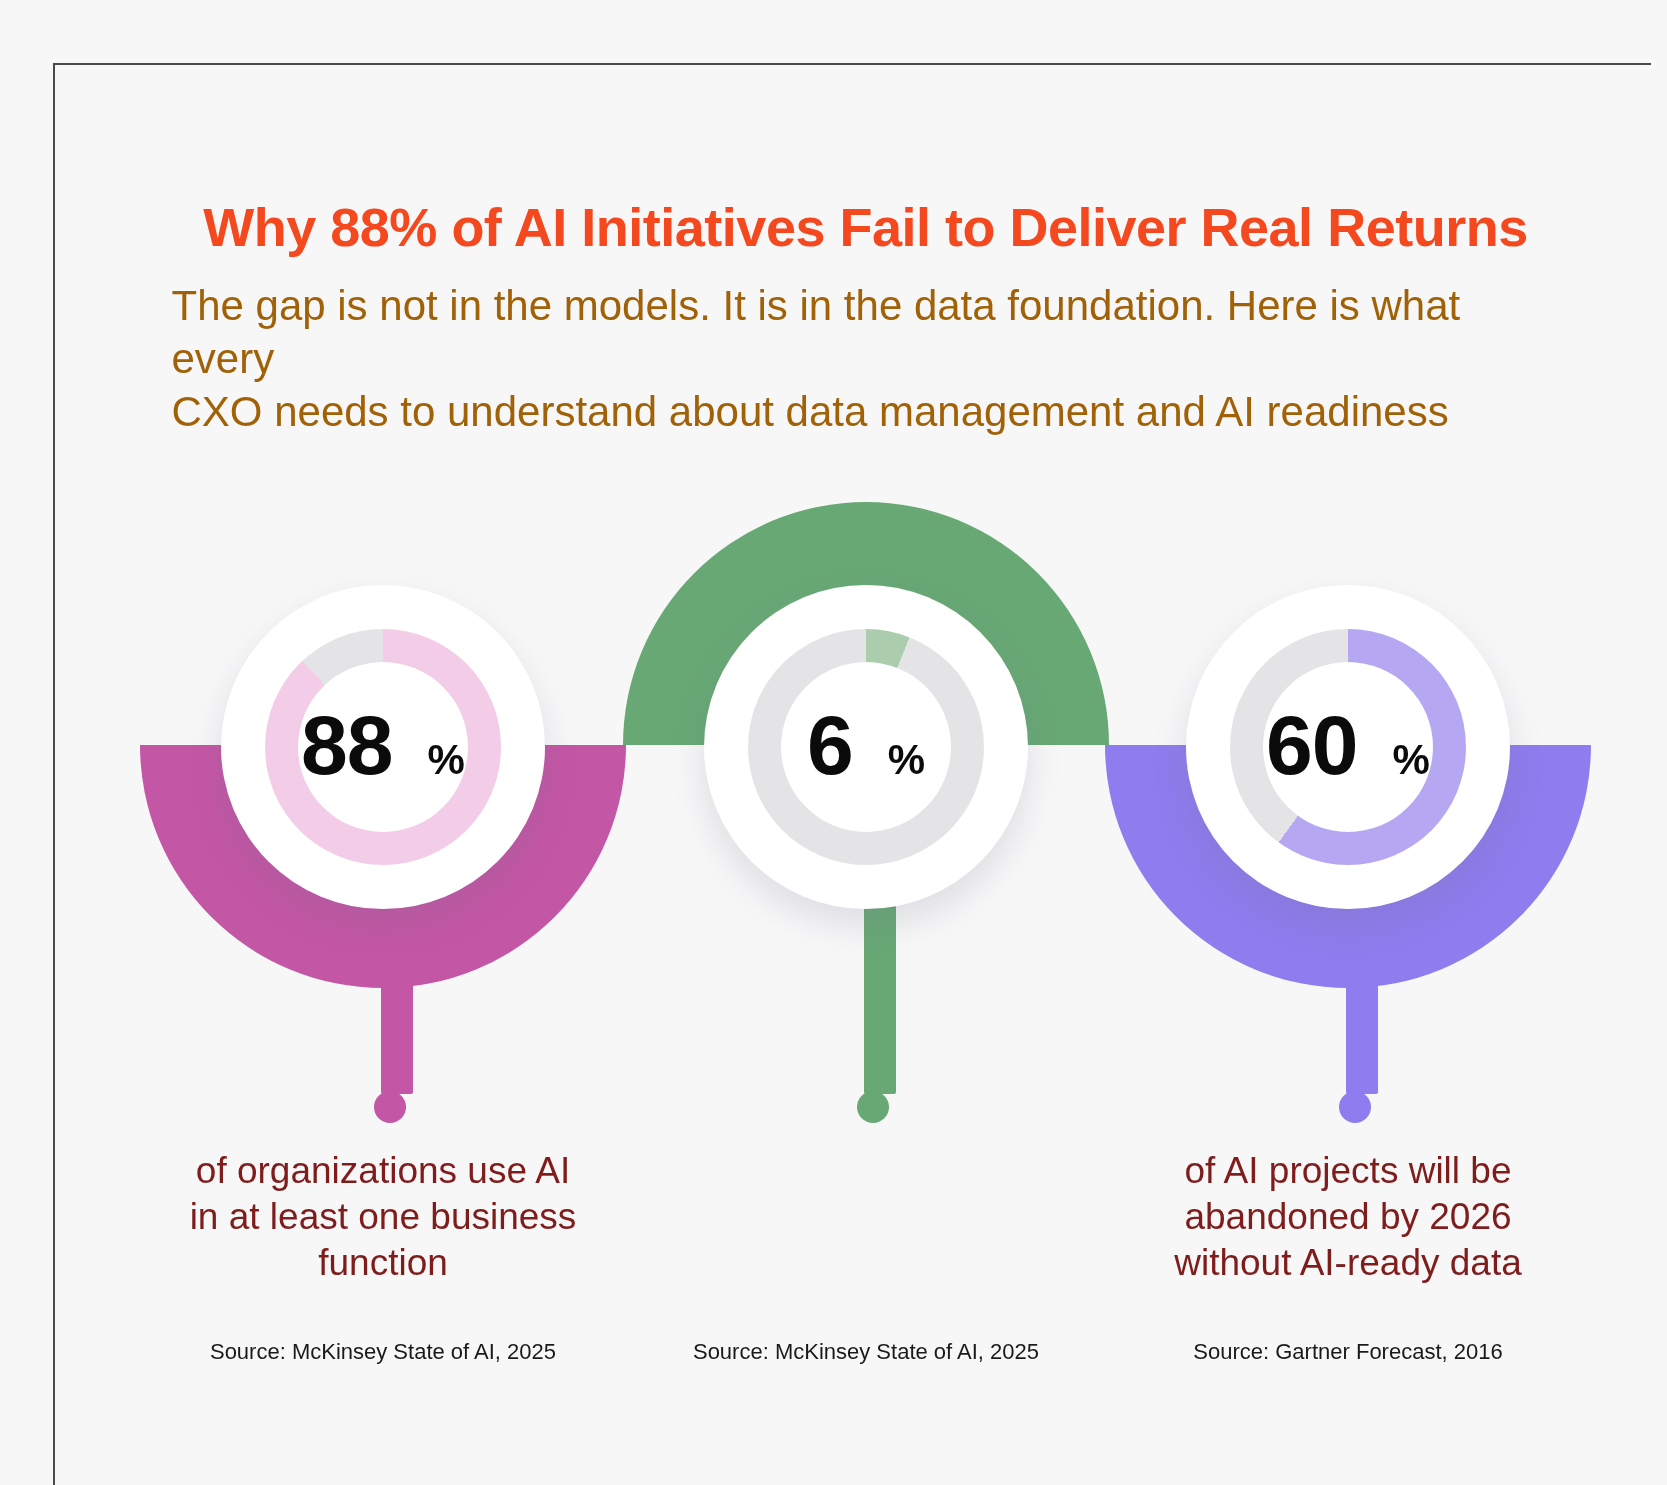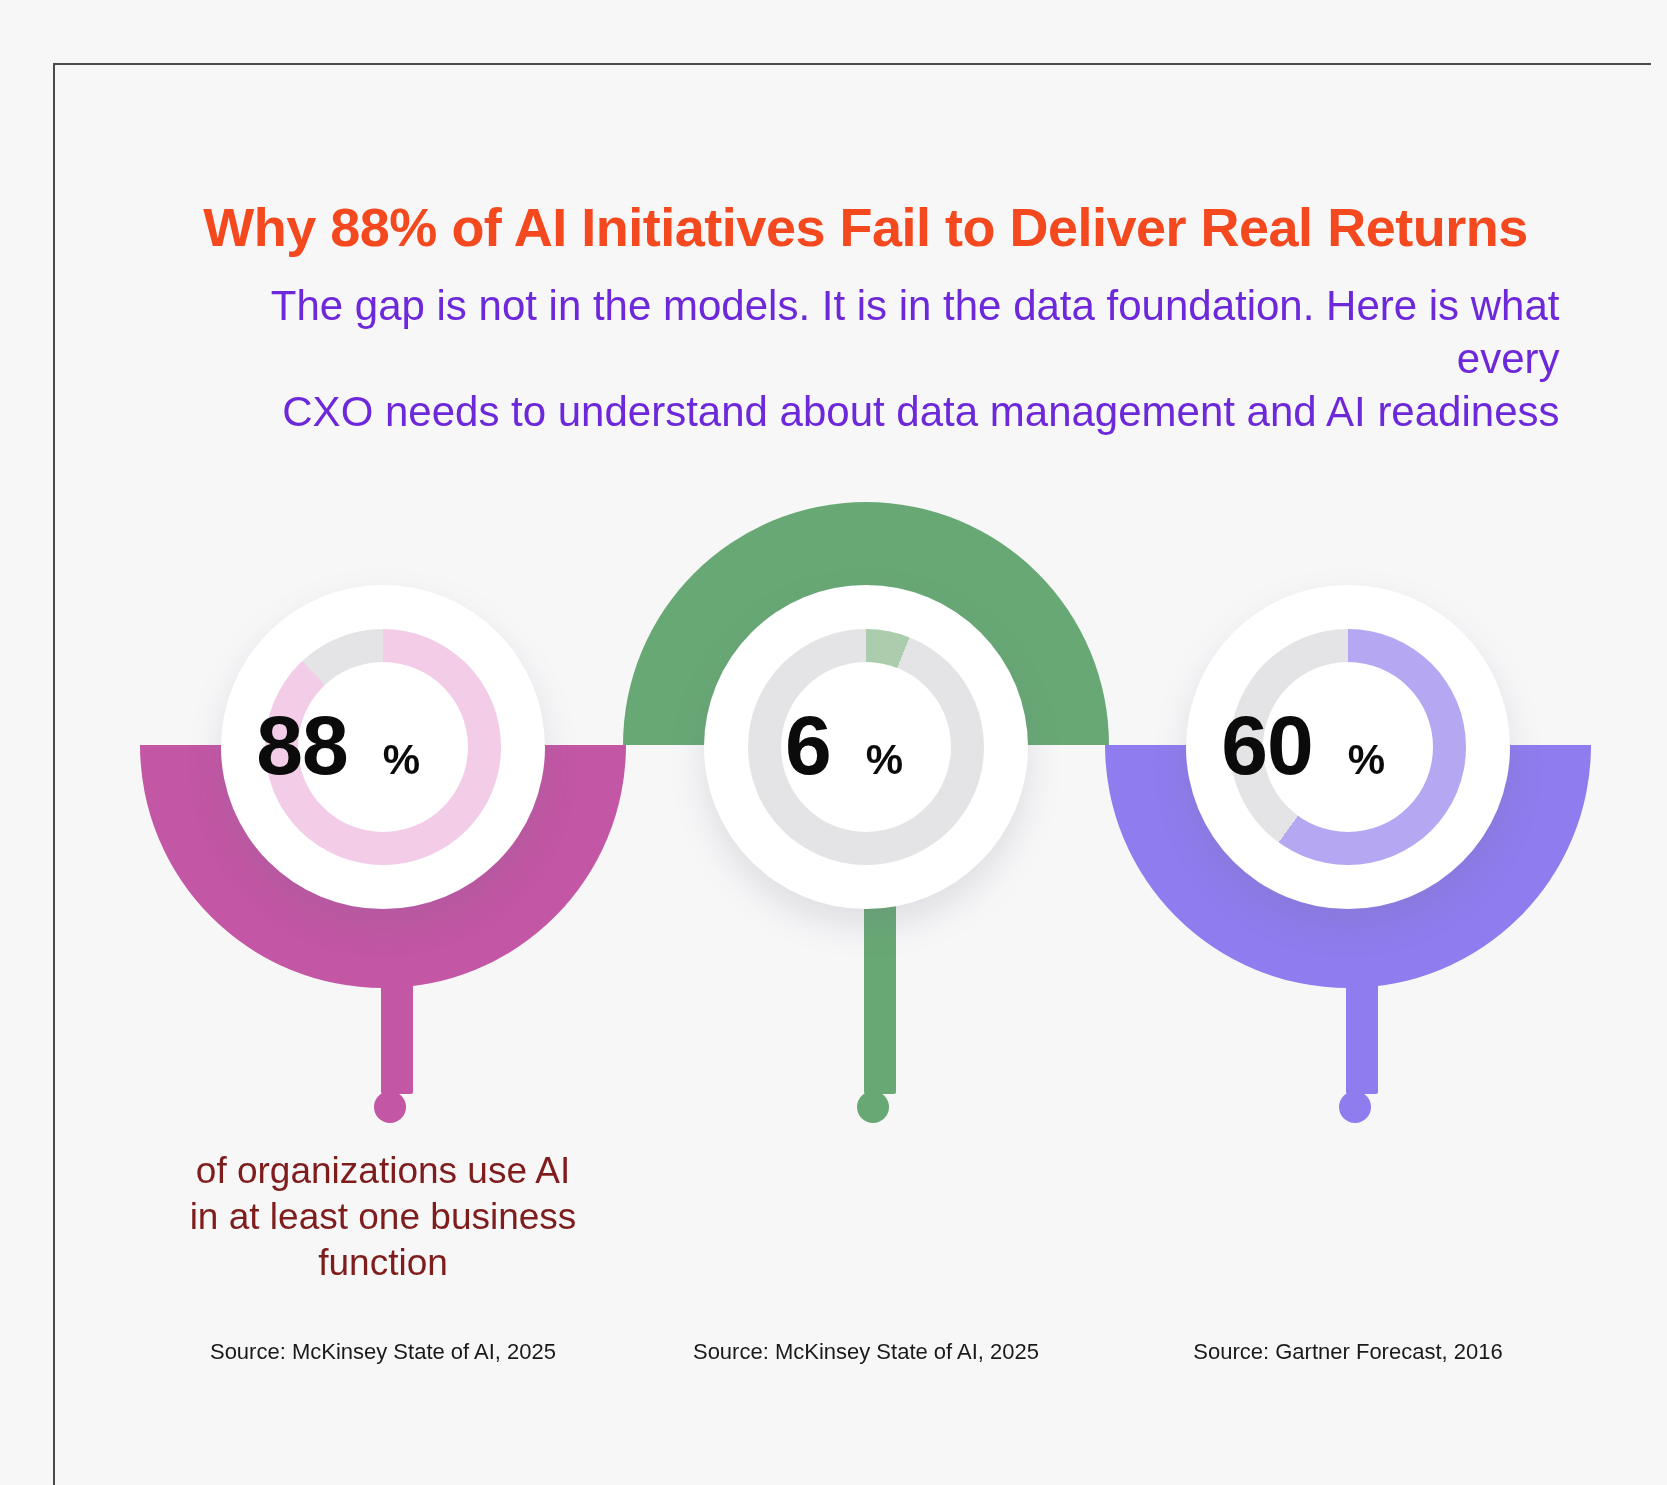--- a/index.html
+++ b/index.html
@@ -31,24 +31,24 @@
     white-space: nowrap;
     color: #F4481F;
     z-index: 5;
   }
   .subtitle {
     position: absolute;
     left: 50%;
     transform: translateX(-50%);
     top: 232px;
     width: 1420px;
-    text-align: right;
+    text-align: left;
     font-size: 42px;
     line-height: 1.26;
-    color: #6d28d9;
+    color: #a16207;
     white-space: pre-line;
     z-index: 5;
   }
   
   .stat { position: absolute; inset: 0; }
   .semi {
     position: absolute;
     width: 486px; height: 243px;
     z-index: 2;
   }
@@ -80,21 +80,21 @@
     border-radius: 50%;
     background: #E4E4E6;
   }
   .donut-hole {
     position: absolute;
     inset: 33px;
     border-radius: 50%;
     background: #FFFFFF;
     display: flex;
     align-items: center;
-    justify-content: flex-end;
+    justify-content: center;
   }
   .stat-value-wrap {
     display: flex;
     align-items: baseline;
     color: #0B0B0B;
     transform: translateY(-2px);
   }
   .stat-value {
     font-size: 84px;
     font-weight: bold;
@@ -198,15 +198,18 @@
     <div class="white-circle">
       <div class="donut-ring" style="background: conic-gradient(rgb(181, 167, 241) 0deg, rgb(181, 167, 241) 60%, rgb(228, 228, 230) 60%, rgb(228, 228, 230) 100%);">
         <div class="donut-hole">
           <div class="stat-value-wrap">
             <span class="stat-value">60</span>
             <span class="stat-unit">%</span>
           </div>
         </div>
       </div>
     </div>
+    <p class="stat-desc">of AI projects will be
+abandoned by 2026
+without AI-ready data</p>
     <p class="stat-source">Source: Gartner Forecast, 2016</p>
   </div>
 </div>
 
 </body></html>

